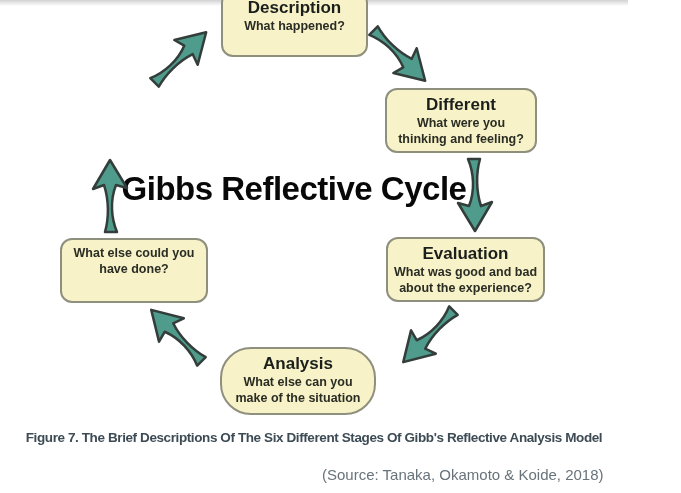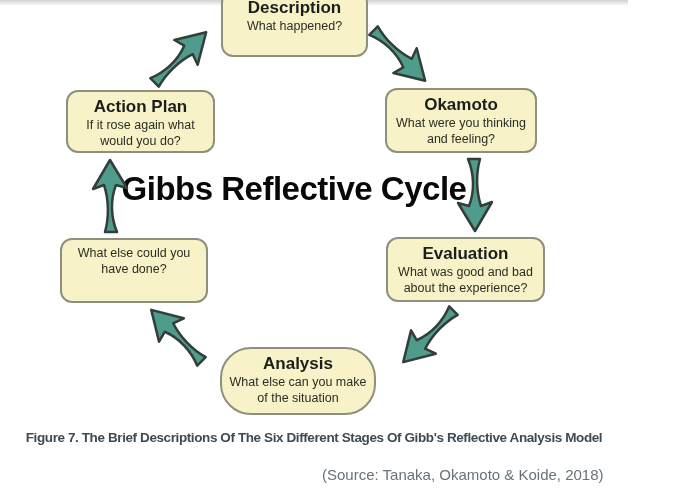--- a/index.html
+++ b/index.html
@@ -11,21 +11,21 @@
     position:absolute; top:0; left:0; right:0; height:6px;
     background:linear-gradient(#d2d2d2, #ffffff);
   }
   .stage-box {
     position:absolute; box-sizing:border-box;
     background:var(--box-fill,#f8f2c8);
     border:2px solid var(--box-border,#8f8f7e);
     border-radius:12px; text-align:center; padding:5px 4px 0;
   }
   .stage-title { font-size:17px; font-weight:bold; color:#1b1f1c; line-height:20px; }
-  .stage-sub   { font-size:12.5px; font-weight:normal; color:#2a2d24; line-height:15.5px; margin-top:1px; }
+  .stage-sub   { font-size:12.5px; font-weight:bold; color:#2a2d24; line-height:15.5px; margin-top:1px; }
 
   .pos-description { left:221px; top:-9px;  width:147px; height:66px; }
   .pos-feelings    { left:385px; top:88px;  width:152px; height:65px; }
   .pos-evaluation  { left:386px; top:237px; width:159px; height:65px; }
   .pos-analysis    { left:220px; top:347px; width:156px; height:68px;border-radius:31px; }
   .pos-conclusion  { left:60px;  top:238px; width:148px; height:65px; }
   .pos-action-plan { left:66px;  top:90px;  width:149px; height:63px; }
 
   .cycle-title {
     position:absolute; left:294px; top:170px; transform:translateX(-50%);
@@ -61,37 +61,33 @@
 <body>
 
 <div class="screen">
   <div class="top-strip"></div>
 
   <div class="stage-box pos-description">
     <div class="stage-title">Description</div>
     <div class="stage-sub">What happened?</div>
   </div>
   <div class="stage-box pos-feelings">
-    <div class="stage-title">Okamoto</div>
+    <div class="stage-title">Different</div>
     <div class="stage-sub">What were you thinking and feeling?</div>
   </div>
   <div class="stage-box pos-evaluation">
     <div class="stage-title">Evaluation</div>
     <div class="stage-sub">What was good and bad about the experience?</div>
   </div>
   <div class="stage-box pos-analysis">
     <div class="stage-title">Analysis</div>
     <div class="stage-sub">What else can you make of the situation</div>
   </div>
   <div class="stage-box pos-conclusion">
     <div class="stage-sub">What else could you have done?</div>
-  </div>
-  <div class="stage-box pos-action-plan">
-    <div class="stage-title">Action Plan</div>
-    <div class="stage-sub">If it rose again what would you do?</div>
   </div>
 
   <div class="cycle-title">Gibbs Reflective Cycle</div>
 
   <div class="arrow a1">
     <svg viewBox="0 0 46 78">
         <path d="M17,3 C23,17 24,35 18,50 L7,47 L24,75 L41,46 L30,50 C25,35 25,17 29,3 Z"></path>
       </svg>
   </div>
   <div class="arrow a2">

